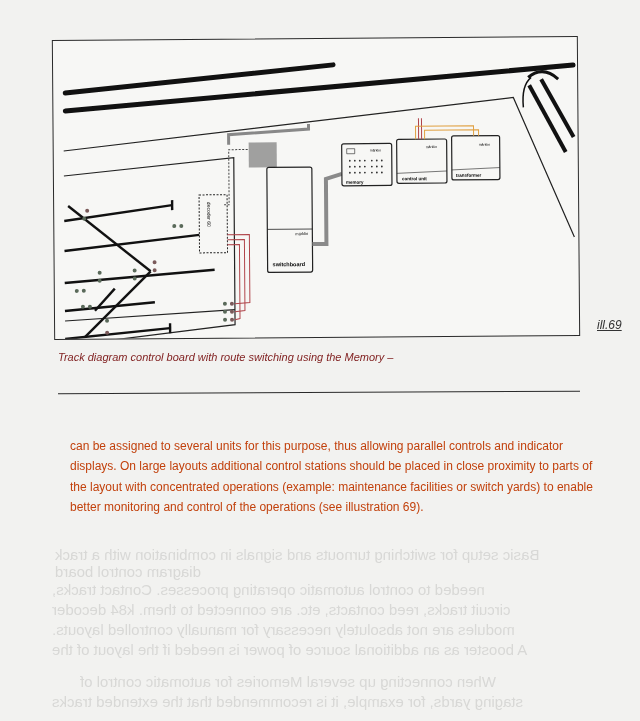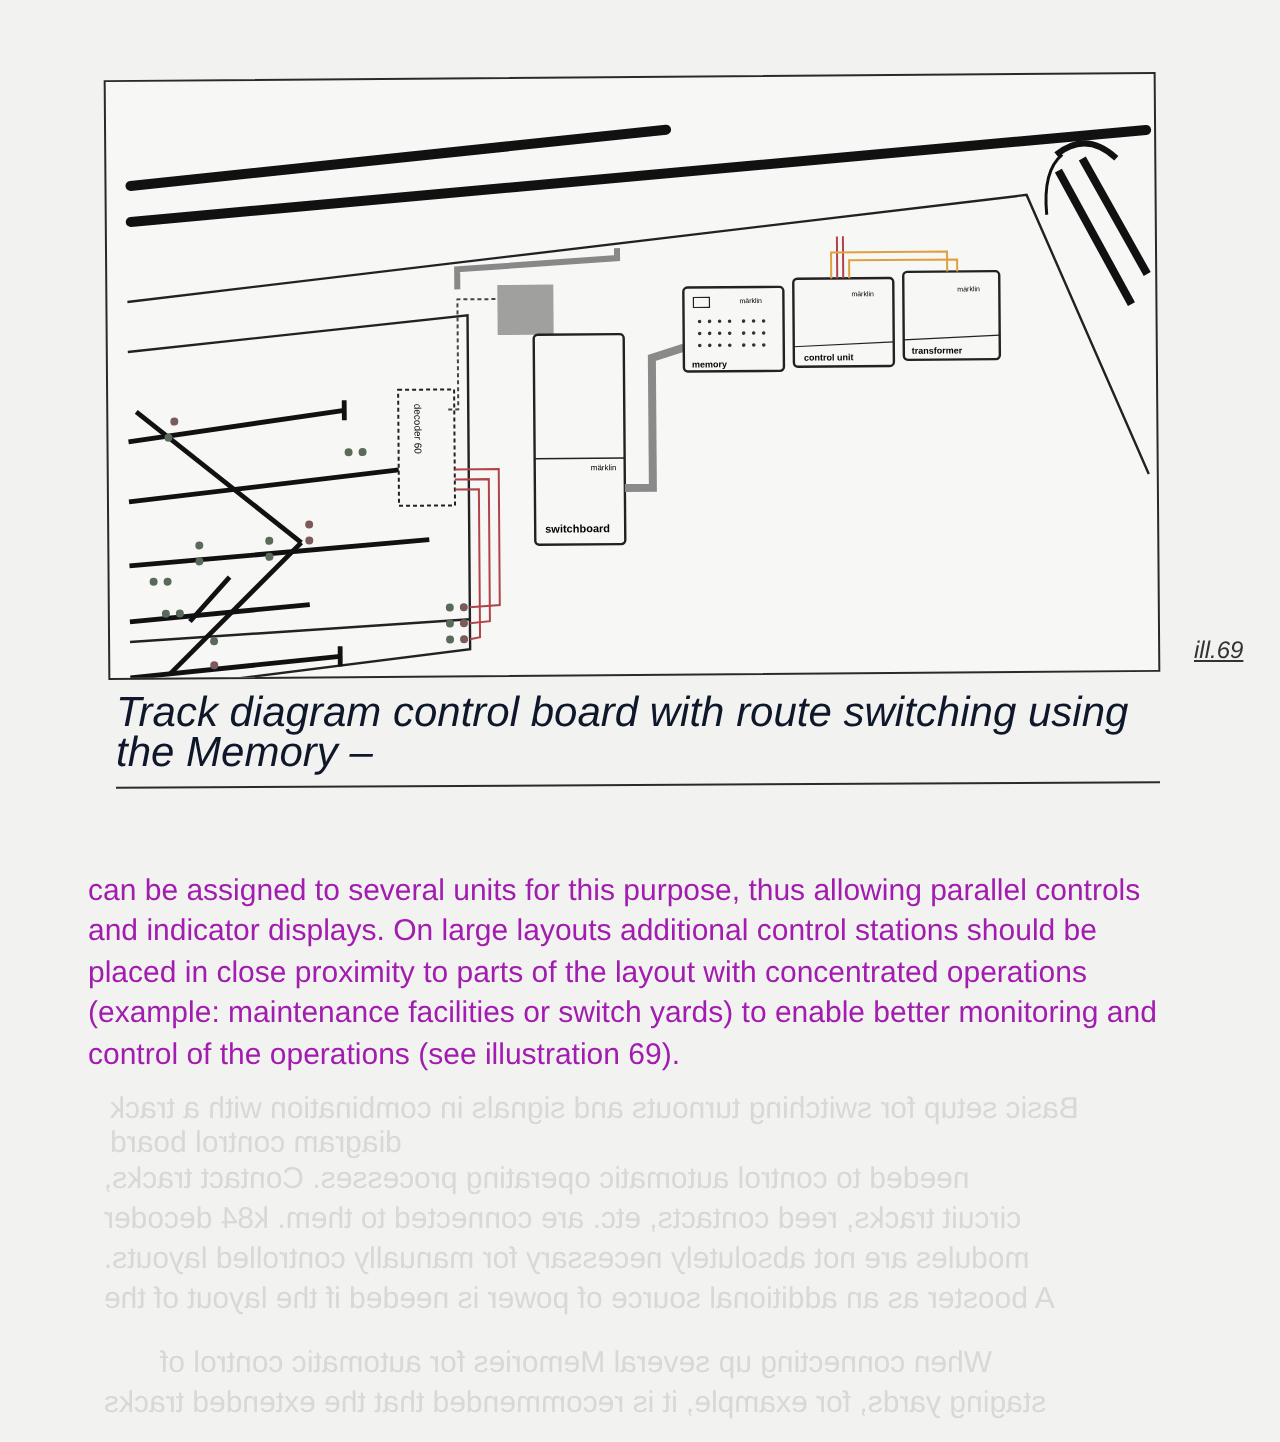--- a/index.html
+++ b/index.html
@@ -19,29 +19,29 @@
     transform:rotate(-0.45deg);
   }
   .figure svg { position:absolute; left:0; top:0; }
   .ill-label {
     position:absolute; left:597px; top:318px; font-size:12px; font-style:italic;
     color:#333;
     text-decoration:underline;
   }
   .caption {
     position:absolute; left:58px; top:347px; width:520px;
-    font-size:21px; line-height:20px; font-style:italic; color:#0f172a;
+    font-size:11px; line-height:20px; font-style:italic; color:#7f1d1d;
   }
   .caption-rule {
     position:absolute; left:58px; top:392px; width:522px; height:1px;
     background:#2a2a2a; transform:rotate(-0.3deg);
   }
   .body-text {
-    position:absolute; left:44px; top:436px; width:540px;
-    font-size:15px; line-height:20.4px; color:#a21caf;
+    position:absolute; left:70px; top:436px; width:540px;
+    font-size:12px; line-height:20.4px; color:#c2410c;
   }
   .body-text p { margin:0; }
 </style>
 </head>
 <body>
 
 <div class="bleed" style="left:55px;top:545px;">Basic setup for switching turnouts and signals in combination with a track</div>
 <div class="bleed" style="left:55px;top:562px;">diagram control board</div>
 <div class="bleed" style="left:52px;top:580px;">needed to control automatic operating processes. Contact tracks,</div>
 <div class="bleed" style="left:52px;top:600px;">circuit tracks, reed contacts, etc. are connected to them. k84 decoder</div>

